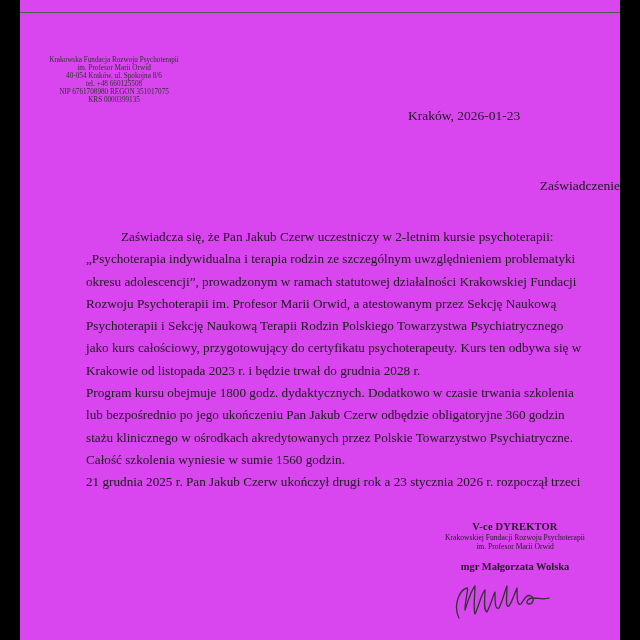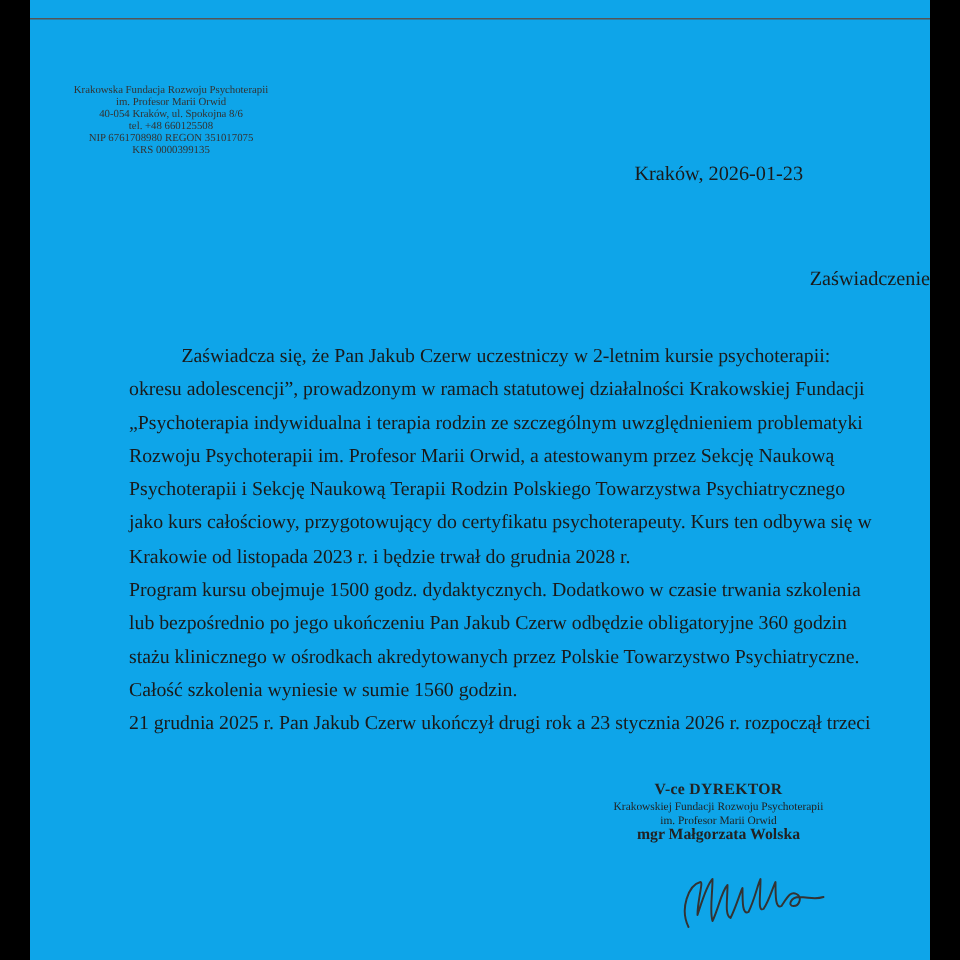--- a/index.html
+++ b/index.html
@@ -1,38 +1,38 @@
 <!DOCTYPE html>
 <html><head>
 <meta charset="utf-8">
 <style>
   html, body { margin:0; padding:0; }
   body { width:640px; height:640px; background:#000; position:relative; overflow:hidden; }
   .page {
     position:absolute; left:20px; top:0; width:600px; height:640px;
-    background:#0ea5e9; overflow:hidden;
+    background:#d946ef; overflow:hidden;
     font-family:"Liberation Serif", "DejaVu Serif", serif; color:#1a1a1a;
   }
   .top-line { position:absolute; left:0; top:12px; width:600px; height:1px; background:#555; }
   .stamp {
     position:absolute; left:10px; top:56px; width:168px;
     text-align:center; font-size:7.2px; line-height:8.1px; color:#333;
   }
   .stamp div { white-space:nowrap; }
-  .date { position:absolute; left:403px; top:108px; font-size:13.5px; }
+  .date { position:absolute; left:388px; top:108px; font-size:13.5px; }
   .title { position:absolute; left:0; width:600px; top:178px; text-align:right; font-size:13.5px; }
   .body { position:absolute; left:66px; top:226px; width:520px; font-size:13.2px; line-height:22.3px; }
   .body .line { white-space:nowrap; }
   .body .indent { padding-left:35px; }
   .sign {
-    position:absolute; left:368px; top:521px; width:182px; text-align:center; color:#222;
+    position:absolute; left:404px; top:521px; width:182px; text-align:center; color:#222;
   }
   .sign .role { font-size:10.5px; font-weight:bold; line-height:12px; letter-spacing:0.2px; }
   .sign .org { font-size:7.6px; line-height:9px; font-weight:normal; }
-  .sign .name { font-size:10.5px; font-weight:bold; }
+  .sign .name { font-size:10.5px; margin-top:10px; font-weight:bold; }
   .signature { position:absolute; left:425px; top:576px; width:130px; height:50px; }
 </style>
 </head>
 <body>
 
 <div class="page">
   <div class="top-line"></div>
 
   <div class="stamp">
     <div>Krakowska Fundacja Rozwoju Psychoterapii</div>
@@ -42,27 +42,27 @@
     <div>NIP 6761708980  REGON 351017075</div>
     <div>KRS 0000399135</div>
   </div>
 
   <div class="date">Kraków, 2026-01-23</div>
 
   <div class="title">Zaświadczenie</div>
 
   <div class="body">
     <div class="line indent">Zaświadcza się, że Pan Jakub Czerw uczestniczy w 2-letnim kursie psychoterapii:</div>
+    <div class="line">„Psychoterapia indywidualna i terapia rodzin ze szczególnym uwzględnieniem problematyki</div>
     <div class="line">okresu adolescencji”, prowadzonym w ramach statutowej działalności Krakowskiej Fundacji</div>
-    <div class="line">„Psychoterapia indywidualna i terapia rodzin ze szczególnym uwzględnieniem problematyki</div>
     <div class="line">Rozwoju Psychoterapii im. Profesor Marii Orwid, a atestowanym przez Sekcję Naukową</div>
     <div class="line">Psychoterapii i Sekcję Naukową Terapii Rodzin Polskiego Towarzystwa Psychiatrycznego</div>
     <div class="line">jako kurs całościowy, przygotowujący do certyfikatu psychoterapeuty. Kurs ten odbywa się w</div>
     <div class="line">Krakowie od listopada 2023 r. i będzie trwał do grudnia 2028 r.</div>
-    <div class="line">Program kursu obejmuje 1500 godz. dydaktycznych. Dodatkowo w czasie trwania szkolenia</div>
+    <div class="line">Program kursu obejmuje 1800 godz. dydaktycznych. Dodatkowo w czasie trwania szkolenia</div>
     <div class="line">lub bezpośrednio po jego ukończeniu Pan Jakub Czerw odbędzie obligatoryjne 360 godzin</div>
     <div class="line">stażu klinicznego w ośrodkach akredytowanych przez Polskie Towarzystwo Psychiatryczne.</div>
     <div class="line">Całość szkolenia wyniesie w sumie 1560 godzin.</div>
     <div class="line">21 grudnia 2025 r. Pan Jakub Czerw ukończył drugi rok a 23 stycznia 2026 r. rozpoczął trzeci</div>
   </div>
 
   <div class="sign">
     <div class="role">V-ce DYREKTOR</div>
     <div class="org">Krakowskiej Fundacji Rozwoju Psychoterapii</div>
     <div class="org">im. Profesor Marii Orwid</div>

